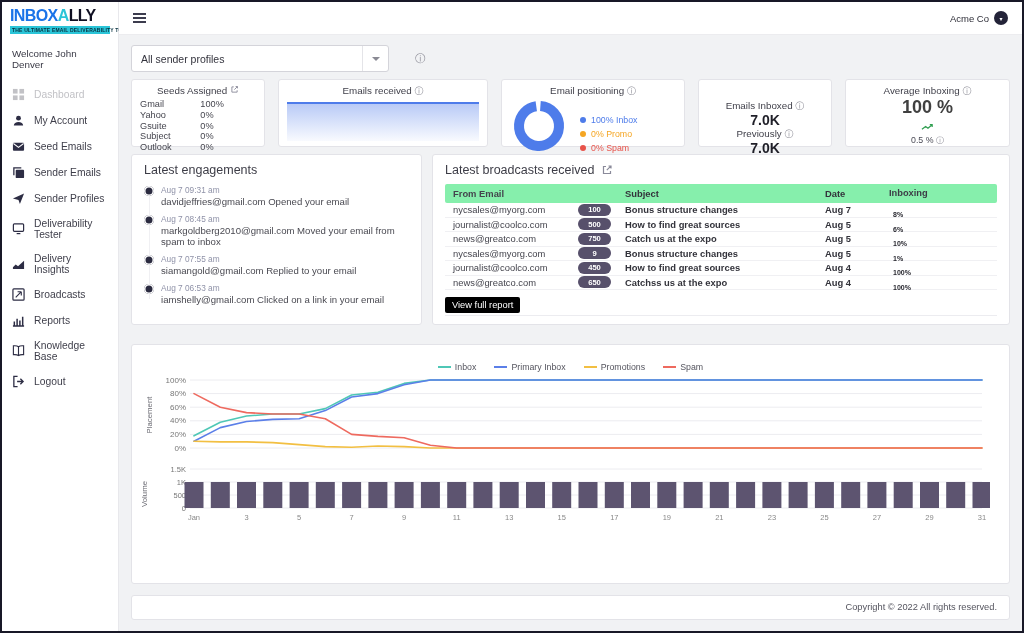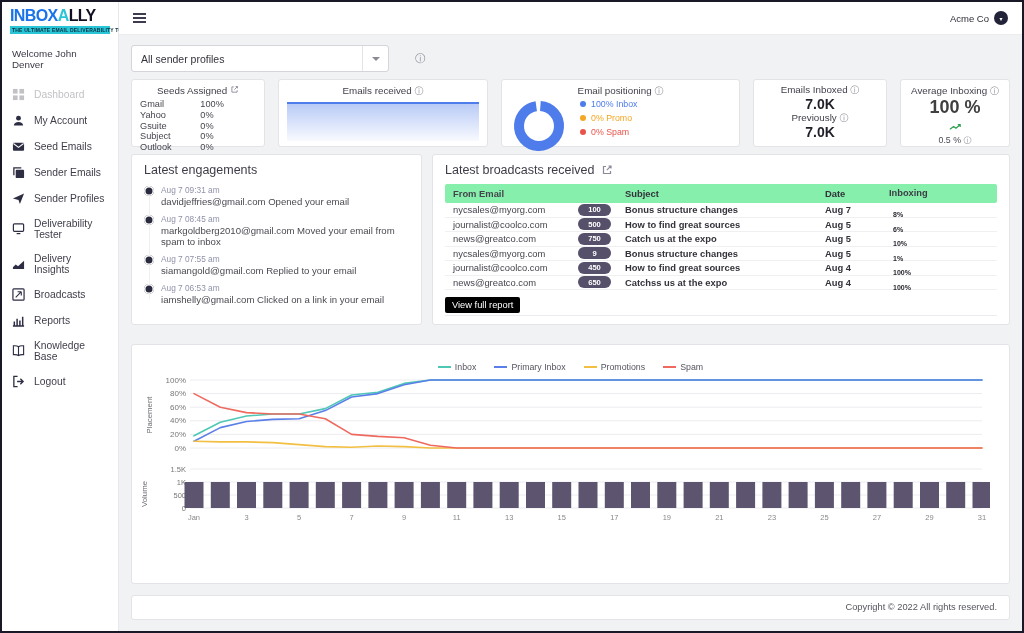--- a/index.html
+++ b/index.html
@@ -35,26 +35,26 @@
   .info { color:#8d8d97; font-size:10.5px; cursor:pointer; }
 
   .card { background:#fff; border:1px solid #e3e3e8; border-radius:3px; }
   .cards-row { display:flex; gap:13px; margin-top:7px; height:68px; }
   .c-title { font-size:9.8px; color:#3f3f49; text-align:center; }
   .seeds { width:134px; padding:5px 8px; }
   .seed-row { display:flex; font-size:9.2px; color:#45454e; line-height:10.8px; }
   .seed-prov { width:52%; } .seed-val { width:48%; }
   .spark-card { width:210px; padding:5px 8px; display:flex; flex-direction:column; }
   .spark { flex:1; margin-top:4px; border-top:2px solid #4e7cea; background:linear-gradient(rgba(88,130,235,.42), rgba(88,130,235,.04)); }
-  .pos-card { width:239px; padding:5px 10px; }
-  .pos-body { display:flex; align-items:flex-start; gap:14px; margin-top:1px; }
+  .pos-card { width:184px; padding:5px 10px; }
+  .pos-body { display:flex; align-items:flex-end; gap:14px; margin-top:1px; }
   .pos-legend { display:flex; flex-direction:column; gap:4px; font-size:8.8px; }
   .pos-leg { display:flex; align-items:center; gap:5px; cursor:pointer; }
   .pos-leg-dot { width:6px; height:6px; border-radius:50%; }
-  .inboxed-card { width:134px; text-align:center; padding:4px; }
+  .inboxed-card { width:134px; text-align:center; padding:20px; }
   .big { font-size:14px; font-weight:bold; color:#1f1f28; line-height:15px; }
   .avg-card { flex:1; text-align:center; padding:5px; }
   .avg-val { font-size:18px; font-weight:bold; color:#404040; line-height:19px; }
   .delta { font-size:8.8px; color:#4a4a55; }
 
   .mid-row { display:flex; gap:10px; margin-top:7px; height:171px; }
   .sec-title { font-size:12.5px; color:#3c3c46; font-weight:400; }
   .eng-card { width:291px; padding:8px 12px; }
   .eng-list { margin-top:8px; position:relative; }
   .eng-list::before { content:''; position:absolute; left:5px; top:3px; bottom:6px; width:1px; background:#f0f0f3; }

